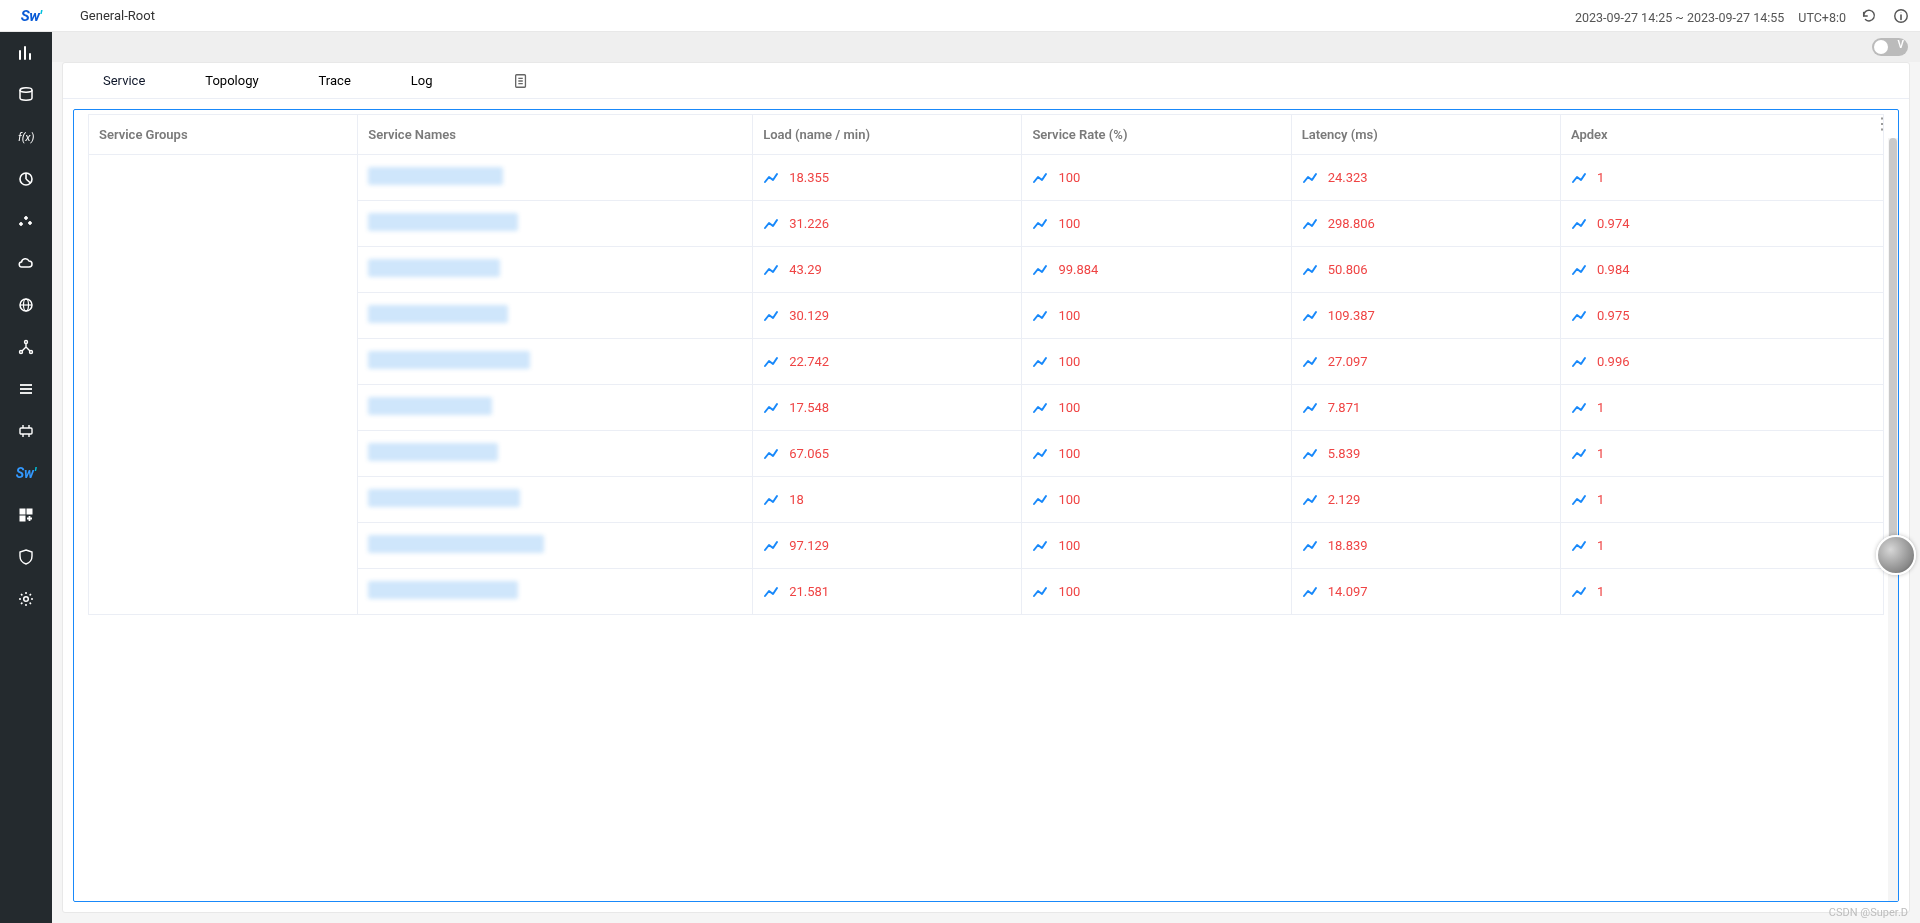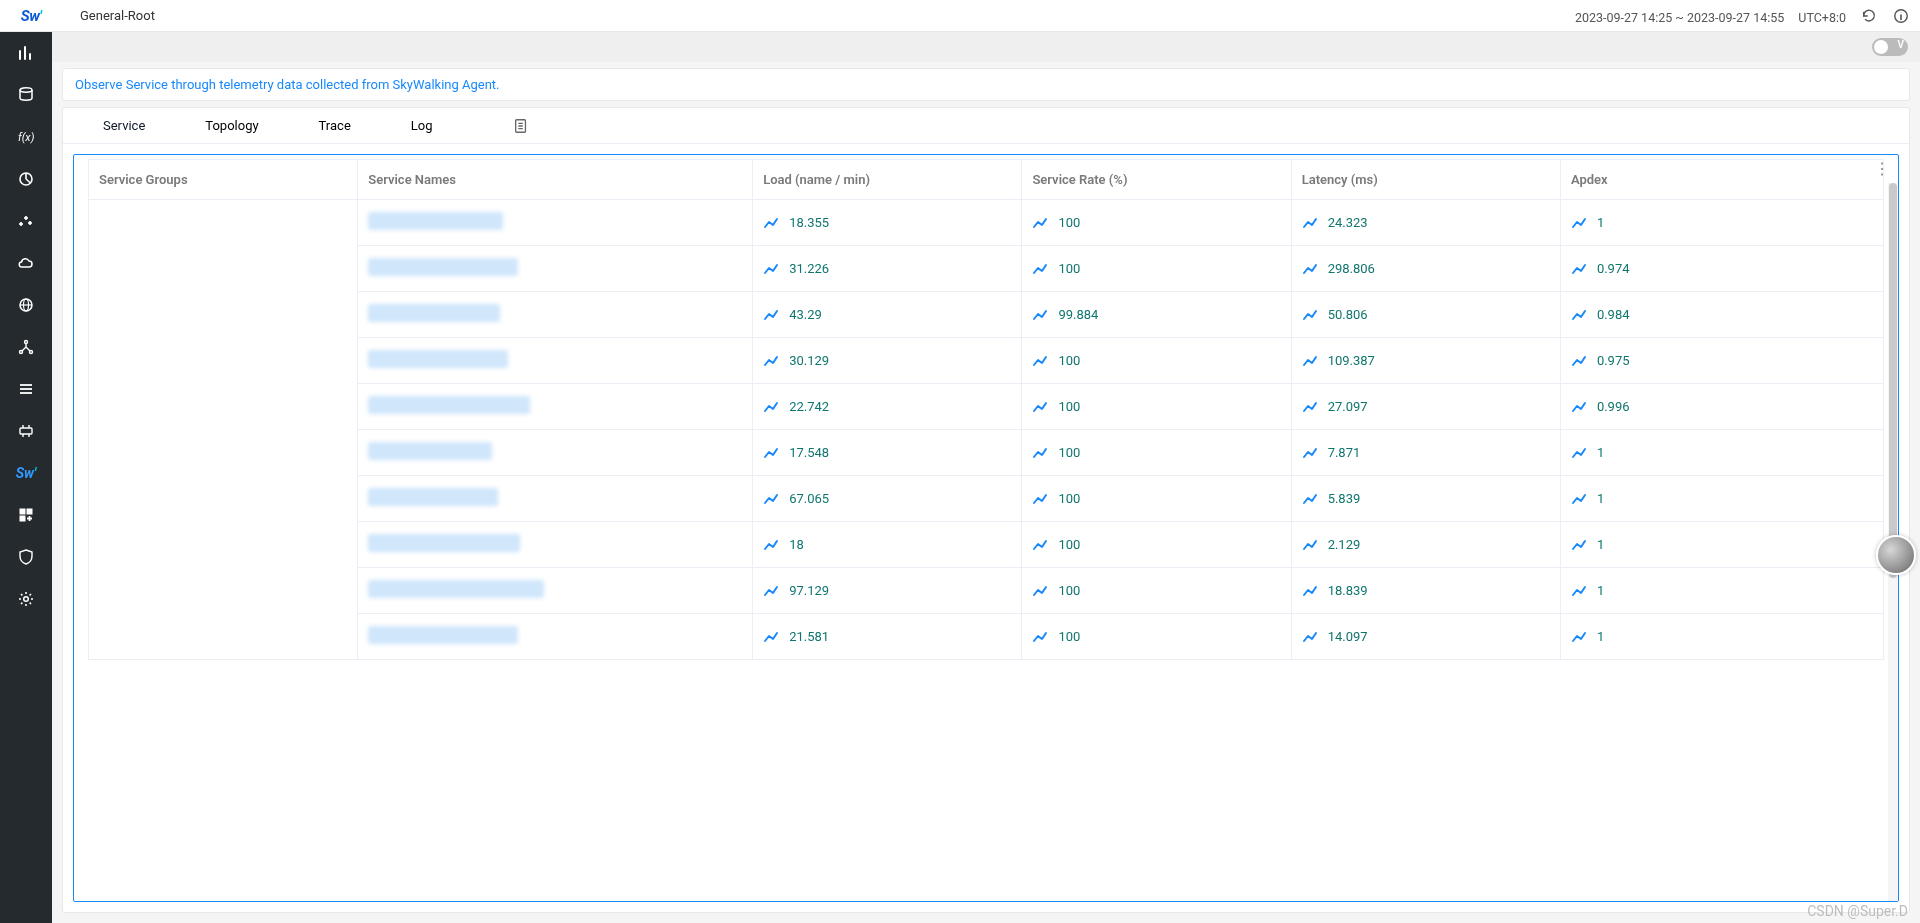--- a/index.html
+++ b/index.html
@@ -193,35 +193,35 @@
     font-weight: 600;
     color: #7a7a7a;
   }
   col.c-group{width:15%;}
   col.c-name{width:22%;}
   col.c-load{width:15%;}
   col.c-rate{width:15%;}
   col.c-lat{width:15%;}
   col.c-apdex{width:18%;}
 
-  .metric { display: flex; align-items: center; gap: 10px; color:#0f766e;}
+  .metric { display: flex; align-items: center; gap: 10px; color:#ef4444;}
   .metric svg { width:16px; height:16px; stroke:#1989fa; fill:none; flex:none;}
 
   .redact {
     display:inline-block;
     height: 18px;
     border-radius:2px;
     background: #cfe6fb;
     filter: blur(2px);
   }
 
   .watermark {
     position: fixed;
     right: 12px; bottom: 4px;
-    font-size: 14px;
+    font-size: 11px;
     color: #bdbdbd;
     z-index: 50;
   }
   .floating-avatar {
     position: fixed;
     right: 4px; top: 58%;
     width: 40px; height: 40px;
     border-radius: 50%;
     background: radial-gradient(circle at 35% 35%, #d7d7d7, #888 70%, #444);
     border: 2px solid #fff;
@@ -413,23 +413,20 @@
   </div>
 
 <div class="main">
 
   <div class="toggle-row">
     <div class="switch">
       <span class="lbl">V</span>
     </div>
   </div>
 
-  <div class="info-banner">
-    <a href="#">Observe Service through telemetry data collected from SkyWalking Agent.</a>
-  </div>
 
   <div class="panel">
 
     <div class="tabs">
       <div class="tab active">Service</div>
       <div class="tab">Topology</div>
       <div class="tab">Trace</div>
       <div class="tab">Log</div>
       <div class="doc-icon">
           <svg viewBox="0 0 18 18">

